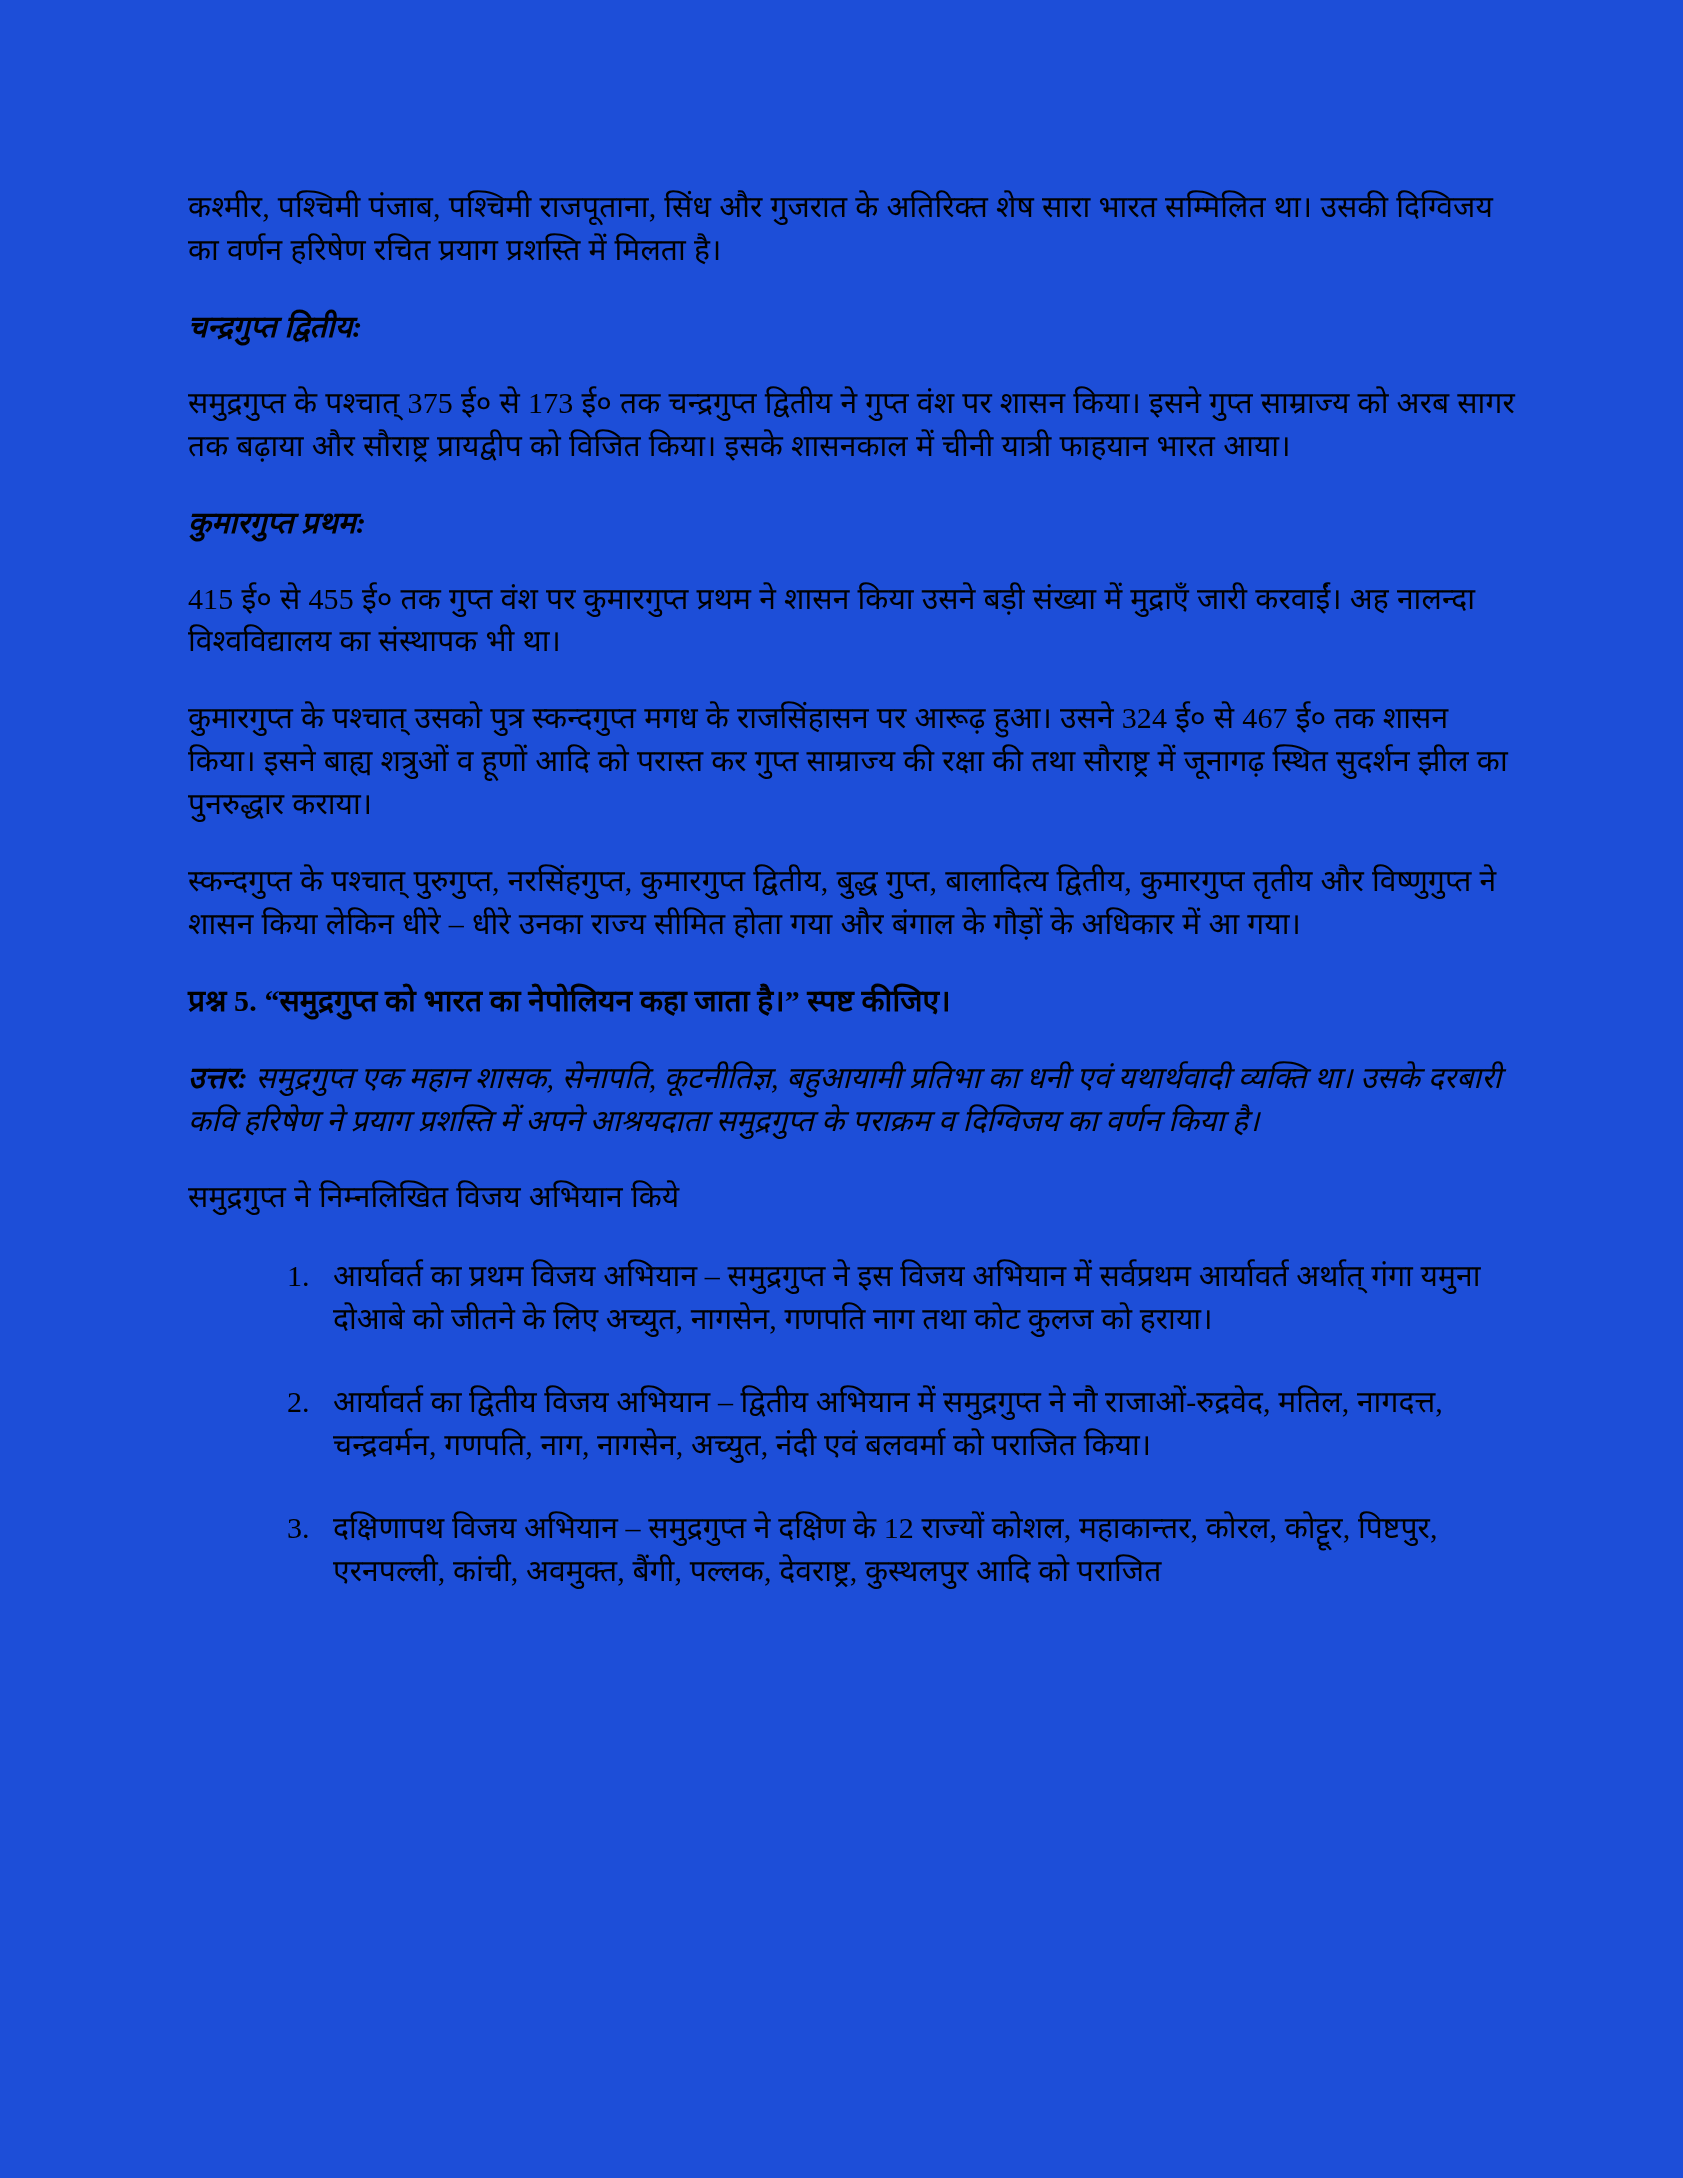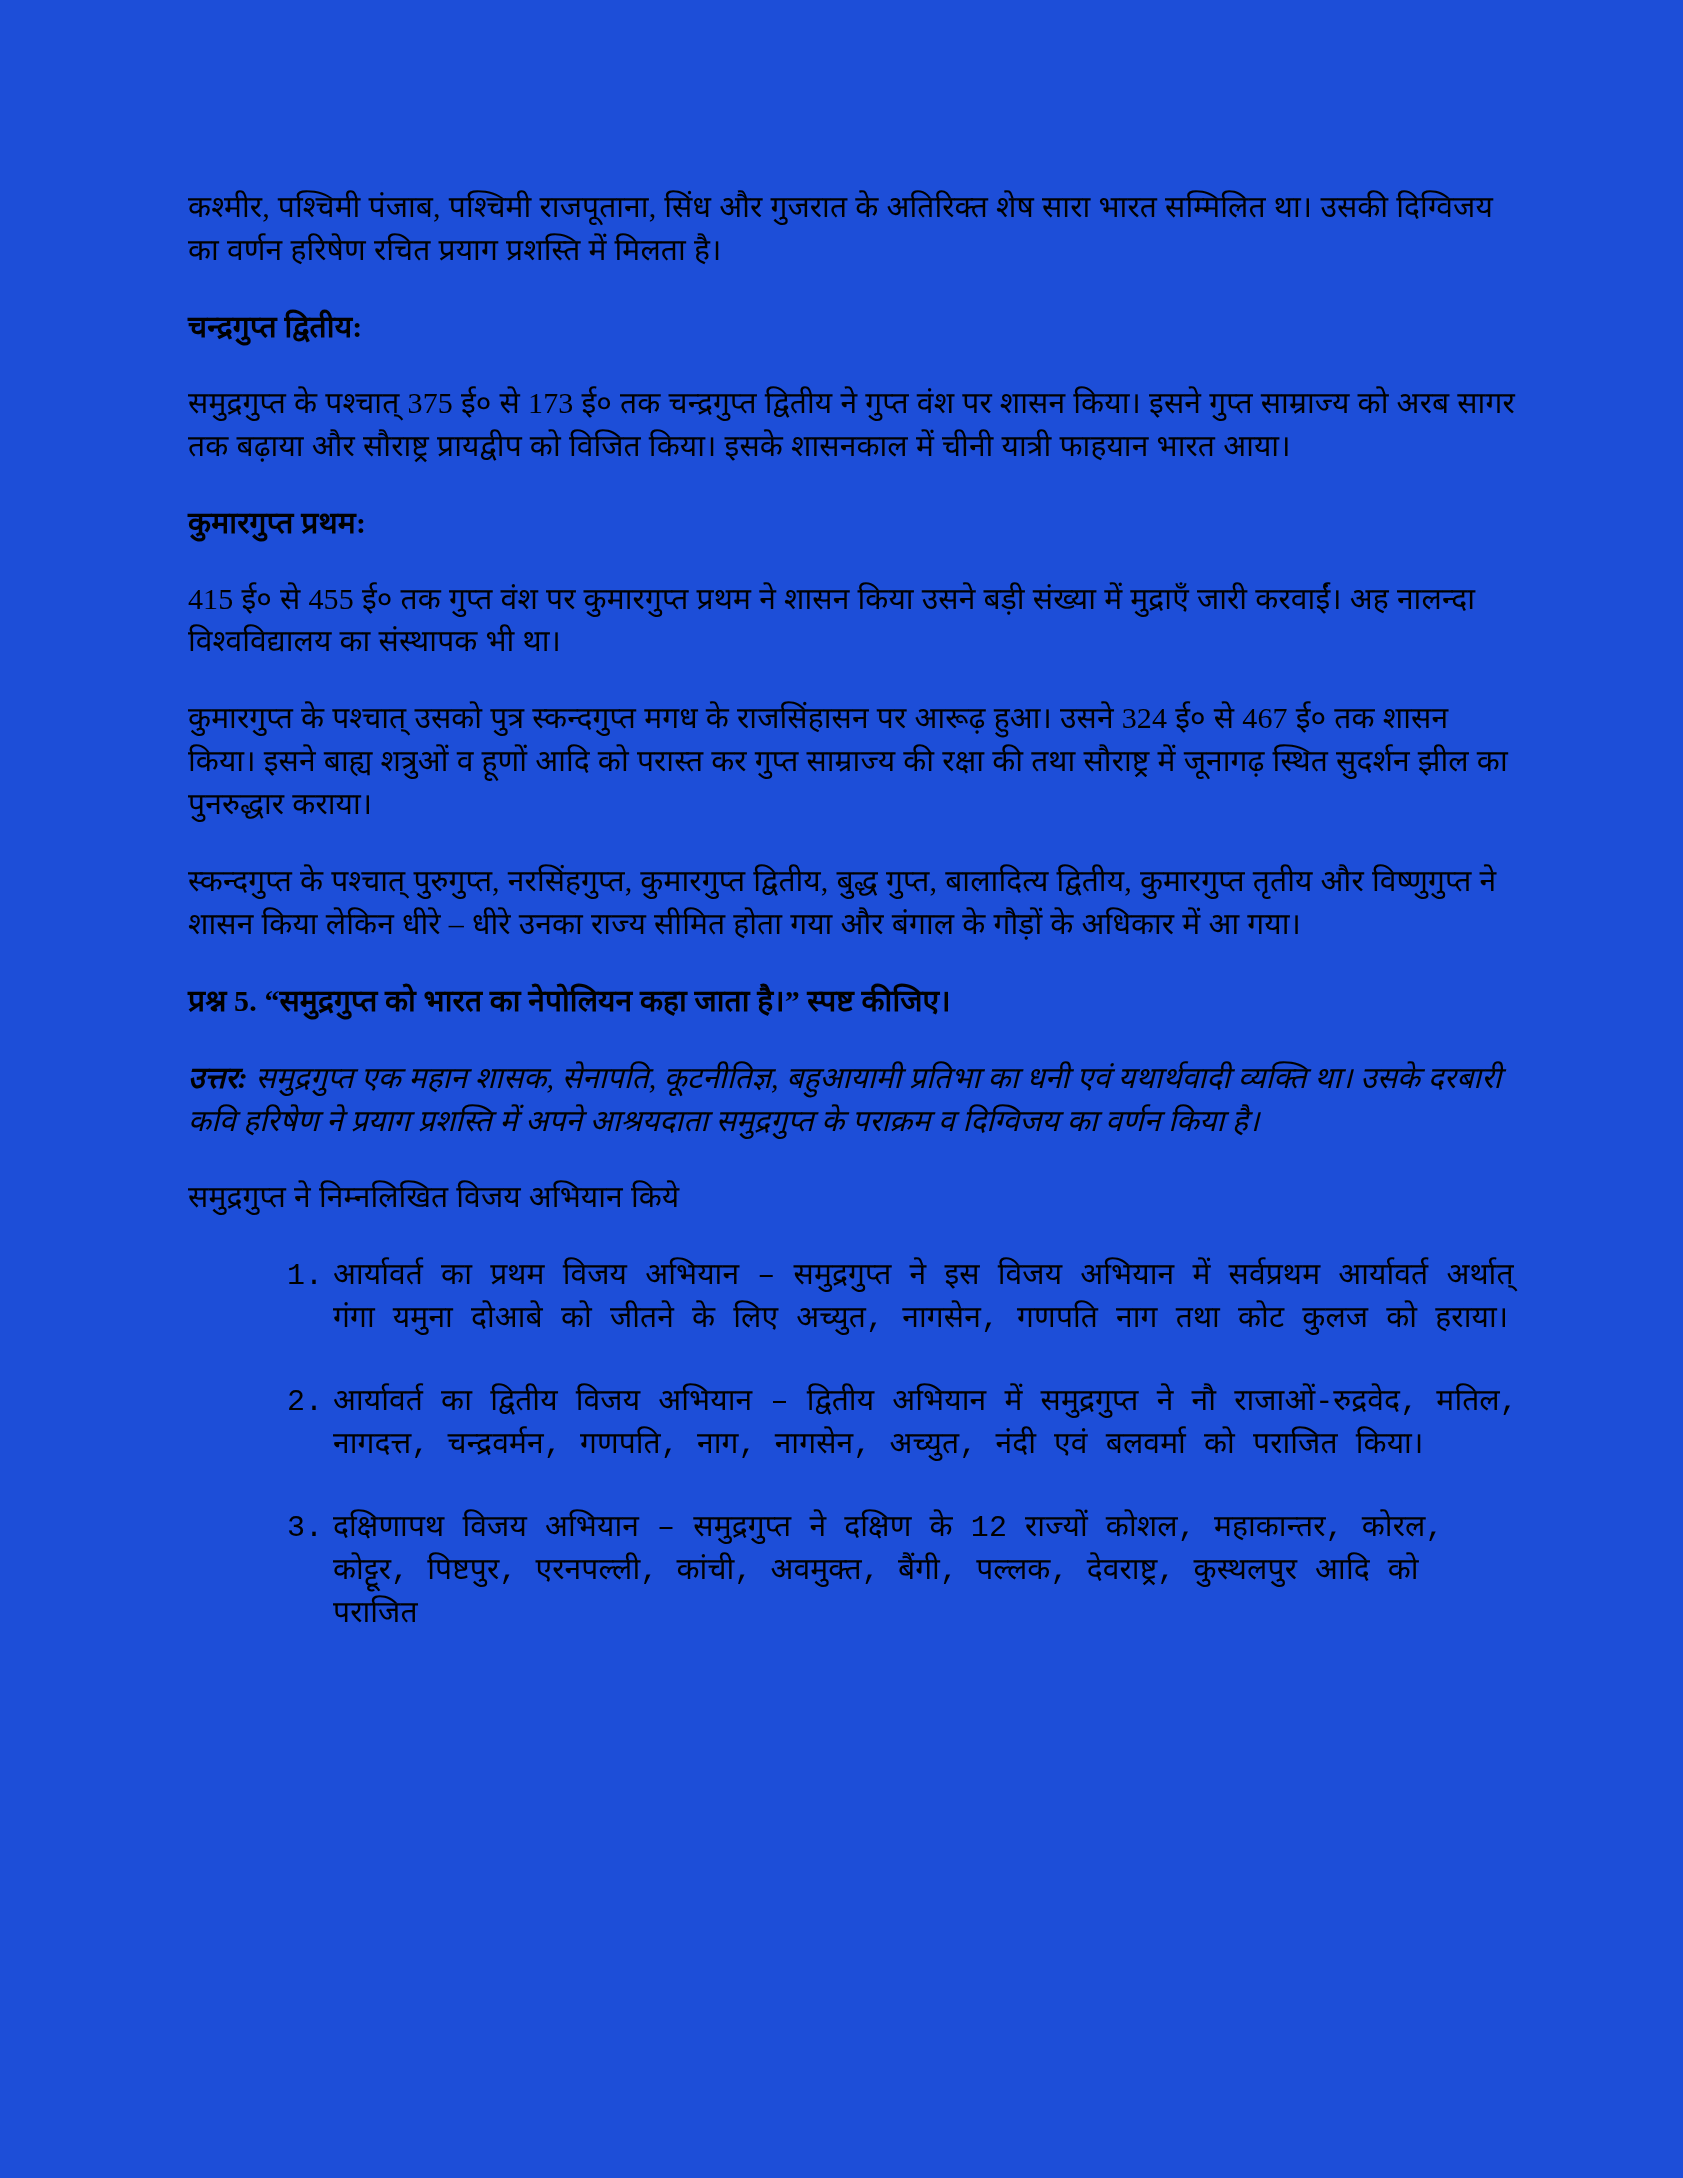--- a/index.html
+++ b/index.html
@@ -33,20 +33,21 @@
     text-align: left;
     letter-spacing: 0.1px;
     word-spacing: 0.5px;
   }
   h3.heading {
     margin: 0 0 34px 0;
     font-size: 30px;
     line-height: 1.4;
     font-weight: bold;
     letter-spacing: 0.2px;
+    font-style: italic;
   }
   p.qline {
     margin: 0 0 34px 0;
     font-size: 30px;
     line-height: 1.43;
     font-weight: bold;
     letter-spacing: 0.1px;
   }
   p.answer {
     margin: 0 0 34px 0;
@@ -56,21 +57,20 @@
     font-style: italic;
   }
   p.answer .lead {
     font-weight: bold;
   }
   ol.vlist {
     margin: 36px 0 0 0;
     padding: 0 0 0 99px;
     list-style: none;
     counter-reset: vitem;
-    font-family: Liberation Mono, monospace;
   }
   ol.vlist > li {
     position: relative;
     margin: 0 0 40px 0;
     font-size: 30px;
     line-height: 1.43;
     padding-left: 46px;
     counter-increment: vitem;
     letter-spacing: 0.1px;
   }

